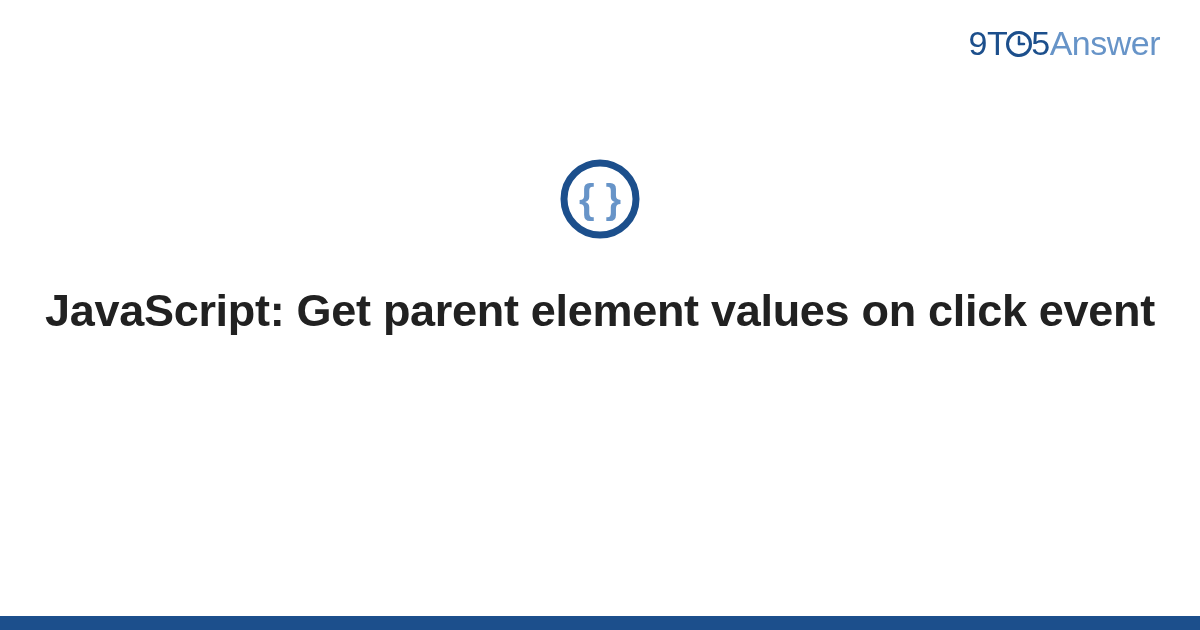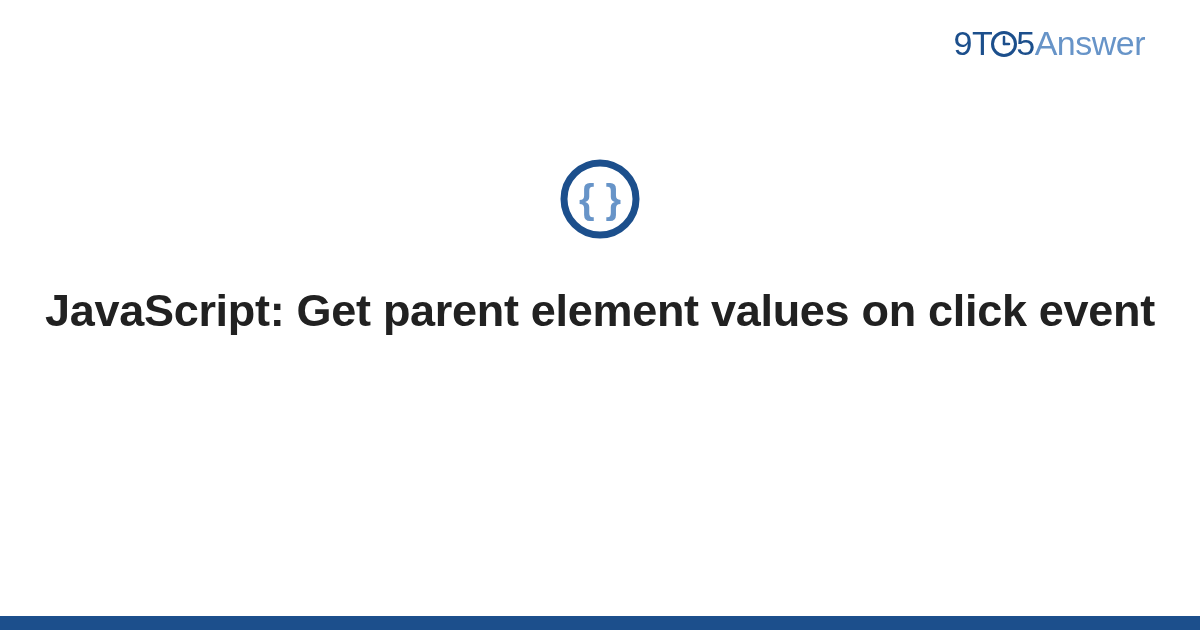--- a/index.html
+++ b/index.html
@@ -11,21 +11,21 @@
       width: 1200px;
       height: 630px;
       background: #ffffff;
       font-family: Arial, Helvetica, sans-serif;
       position: relative;
       overflow: hidden;
     }
     .logo {
       position: absolute;
       top: 24px;
-      right: 55px;
+      right: 40px;
       font-size: 34px;
       font-weight: 400;
       letter-spacing: -0.5px;
     }
     .logo .nine {
       color: #1c4f8c;
       font-weight: 500;
     }
     .logo .t {
       color: #1c4f8c;

